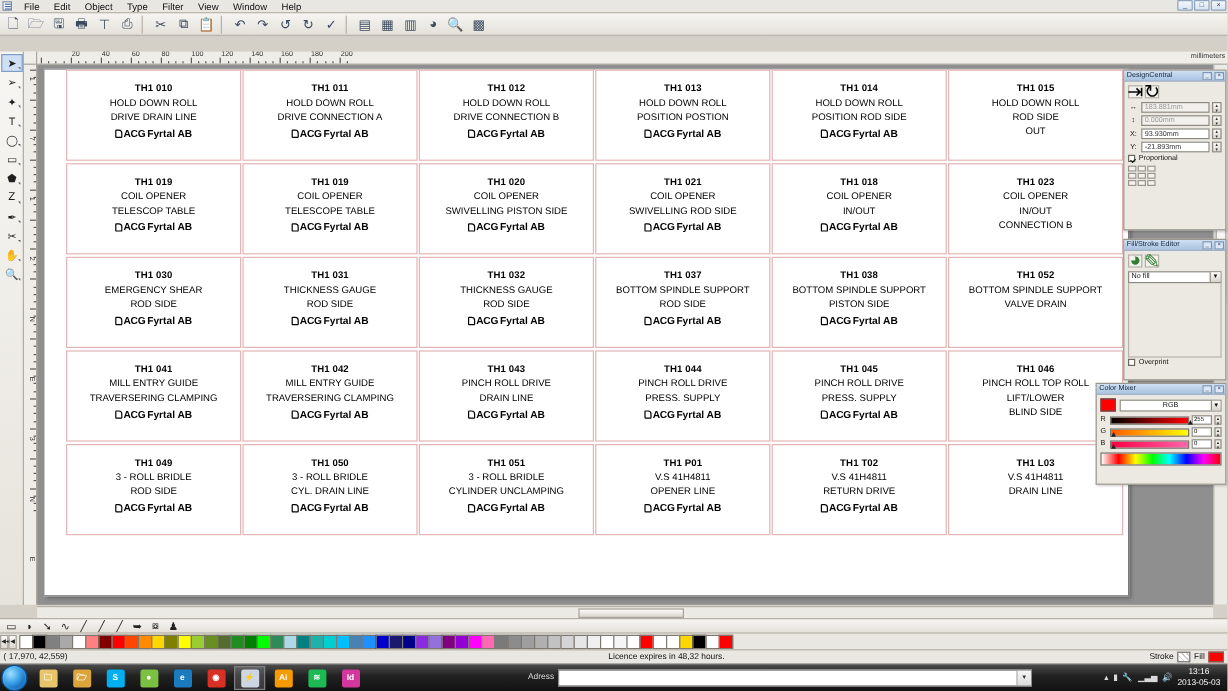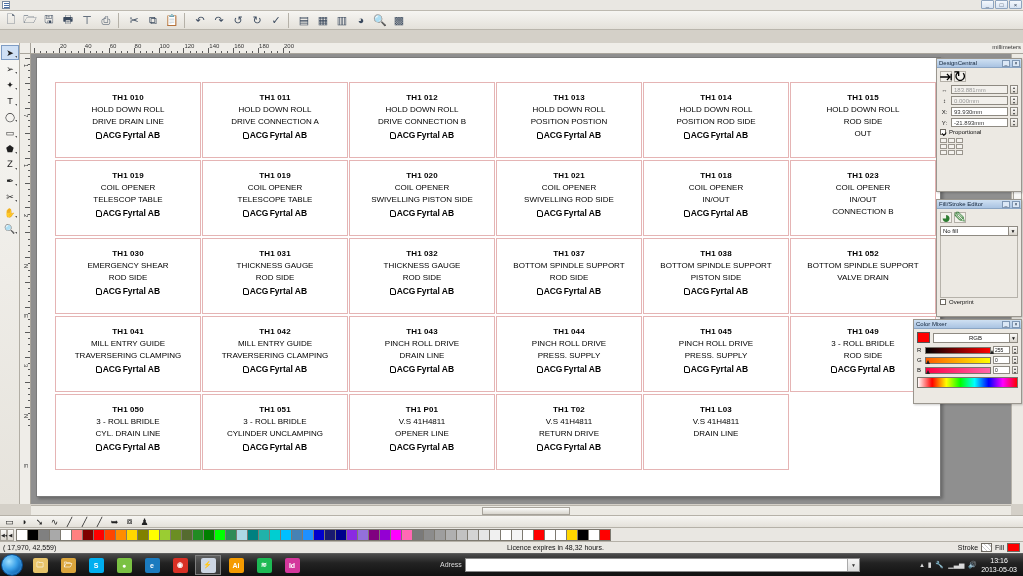--- a/index.html
+++ b/index.html
@@ -100,21 +100,21 @@
   .canvas-wrap{
     position:absolute; left:31px; top:54px; right:0; bottom:72px;
     background:#8f8f8f; overflow:hidden;
   }
   .page{
     position:absolute; left:5px; top:3px; width:905px; height:440px;
     background:#fff; border:1px solid #7a7a7a;
     box-shadow:2px 2px 3px rgba(0,0,0,.28);
   }
   .grid{
-    position:absolute; left:18px; top:24px;
+    position:absolute; left:18px; top:0;
     display:grid; grid-template-columns:repeat(6, 146px); gap:2px 1px;
   }
   .card{
     height:76px; background:#fff; border:1px solid #e5b4b4;
     display:flex; flex-direction:column; align-items:center; justify-content:flex-start;
     padding-top:9px;
   }
   .c-title{ font-size:8px; font-weight:bold; color:#000; letter-spacing:.1px; line-height:12px;}
   .c-line{ font-size:8px; color:#000; line-height:12px; white-space:nowrap; }
   .c-logo{
@@ -261,20 +261,30 @@
     border-left:1px solid #aaa; font-size:5px; text-align:center; line-height:13px; color:#333;}
 </style>
 </head>
 <body>
 
 <div class="app">
 
 
   <div class="menubar">
     <div class="menu-doc-ico"></div>
+    <div id="menu-items" style="display:flex">
+        <div class="menu-item">File</div>
+        <div class="menu-item">Edit</div>
+        <div class="menu-item">Object</div>
+        <div class="menu-item">Type</div>
+        <div class="menu-item">Filter</div>
+        <div class="menu-item">View</div>
+        <div class="menu-item">Window</div>
+        <div class="menu-item">Help</div>
+      </div>
     <div class="tb-btns">
       <div class="tb-btn">_</div>
       <div class="tb-btn">□</div>
       <div class="tb-btn">×</div>
     </div>
   </div>
 
   <div class="toolbar">
     <div id="toolbar-buttons" style="display:flex;align-items:center;gap:1px">
         <div class="tbtn">
@@ -732,20 +742,26 @@
             <div class="c-title">TH1 045</div>
             <div class="c-line">PINCH ROLL DRIVE</div>
             <div class="c-line">PRESS. SUPPLY</div>
             <div class="c-logo">
               <span class="logo-mark"></span>
               <span class="logo-acg">ACG</span>
               <span class="logo-fy">Fyrtal AB</span>
             </div>
           </div>
           <div class="card">
+            <div class="c-title">TH1 046</div>
+            <div class="c-line">PINCH ROLL TOP ROLL</div>
+            <div class="c-line">LIFT/LOWER</div>
+            <div class="c-line">BLIND SIDE</div>
+          </div>
+          <div class="card">
             <div class="c-title">TH1 049</div>
             <div class="c-line">3 - ROLL BRIDLE</div>
             <div class="c-line">ROD SIDE</div>
             <div class="c-logo">
               <span class="logo-mark"></span>
               <span class="logo-acg">ACG</span>
               <span class="logo-fy">Fyrtal AB</span>
             </div>
           </div>
           <div class="card">

